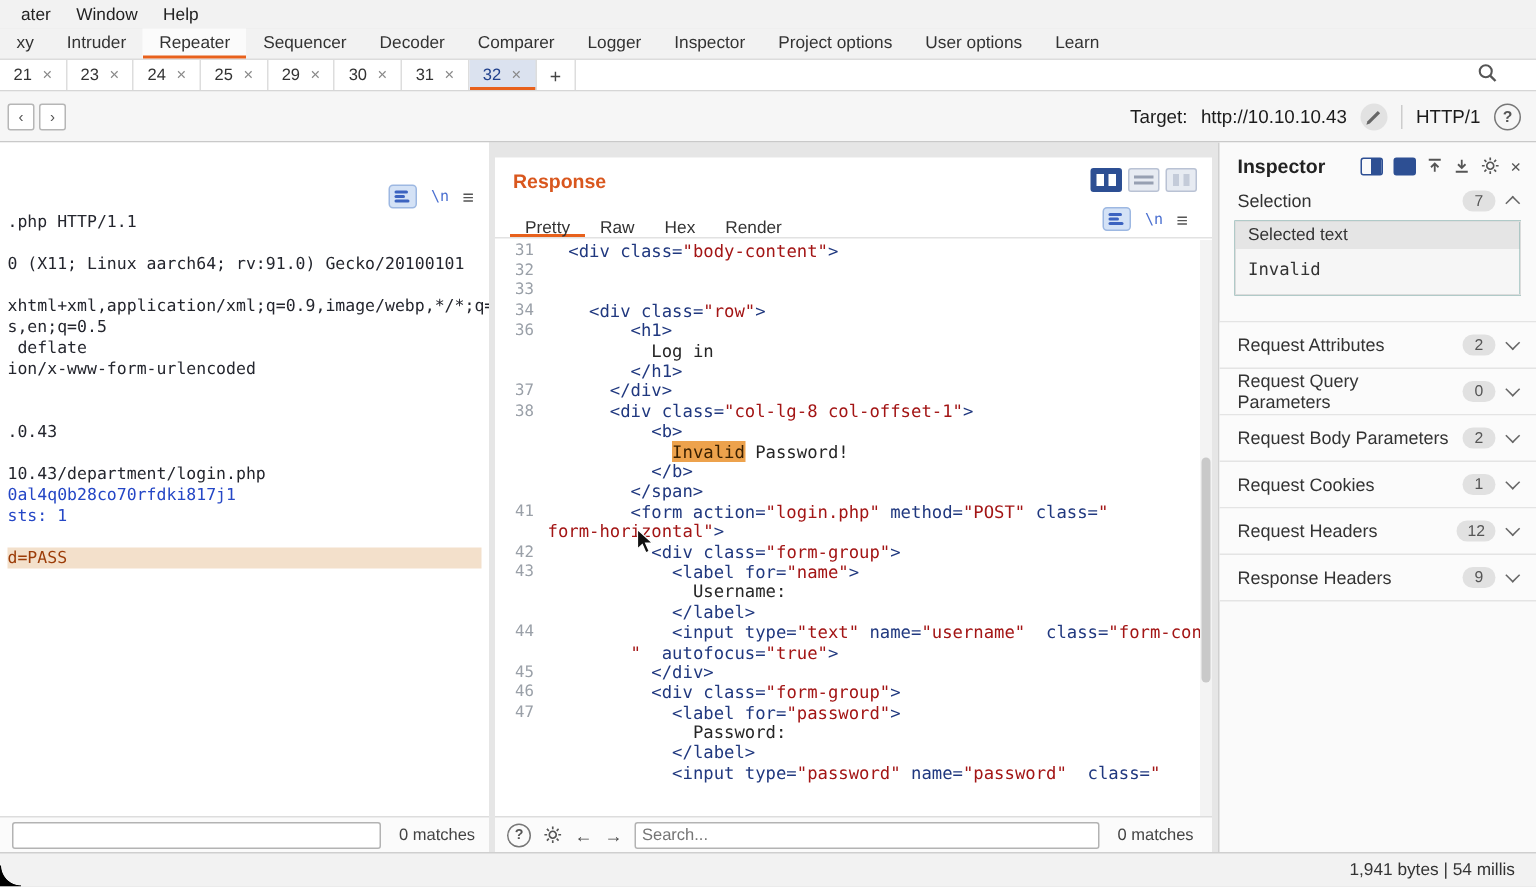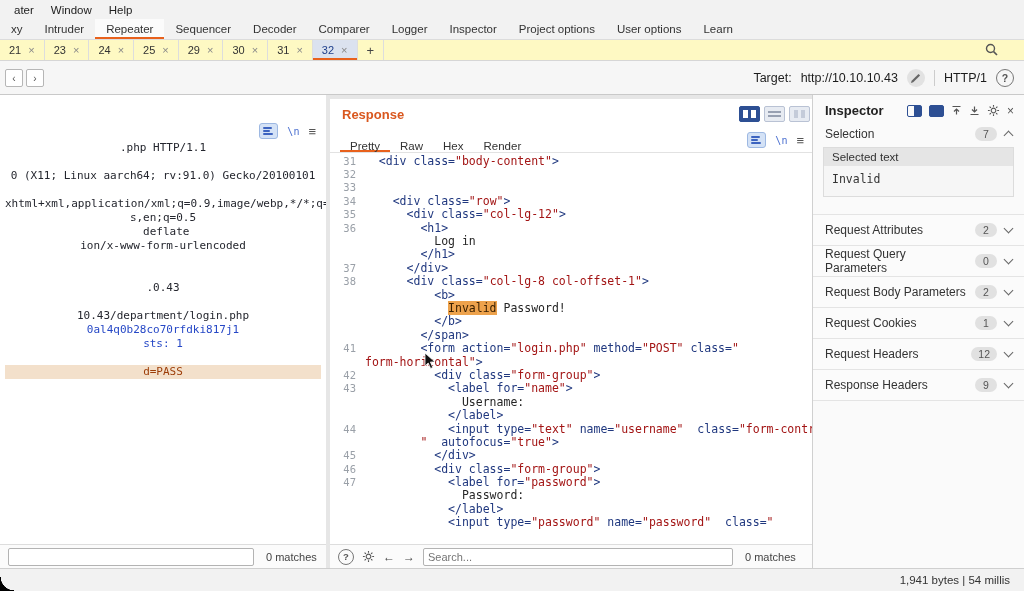--- a/index.html
+++ b/index.html
@@ -5,21 +5,21 @@
   html,body{margin:0;padding:0;}
   body{width:1024px;height:591px;position:relative;overflow:hidden;background:#e9e9e9;
        font-family:"Liberation Sans",sans-serif;color:#222;}
   
   .menubar{position:absolute;top:0;left:0;right:0;height:19px;background:#f2f2f2;display:flex;
            align-items:center;gap:17px;padding-left:14px;font-size:11.5px;color:#222;}
   .main-tabs{position:absolute;top:19px;left:0;right:0;height:21px;background:#f2f2f2;
              border-bottom:1px solid #dcdcdc;display:flex;font-size:11.5px;color:#333;box-sizing:border-box;}
   .mtab{padding:0 11px;display:flex;align-items:center;}
   .mtab.active{background:#fbfbfb;box-shadow:inset 0 -2px 0 #e8611c;}
-  .session-tabs{position:absolute;top:40px;left:0;right:0;height:21px;background:#fef9c3;
+  .session-tabs{position:absolute;top:40px;left:0;right:0;height:21px;background:#ffffff;
                 border-bottom:1px solid #d6d6d6;display:flex;align-items:stretch;font-size:11px;color:#333;box-sizing:border-box;}
   .stab{display:flex;align-items:center;gap:7px;padding:0 9px;border-right:1px solid #ddd;}
   .stab.active{background:#dbe2ef;box-shadow:inset 0 -2px 0 #e8611c;}
   .stab.active .stab-label{color:#20408c;}
   .stab-close{color:#888;font-size:11px;}
   .stab.add{color:#444;font-size:13px;}
   .stab-spacer{flex:1;}
   .tabbar-icons{display:flex;align-items:center;gap:12px;padding-right:26px;}
   
   .toolbar{position:absolute;top:61px;left:0;right:0;height:34px;background:#f6f6f6;
@@ -30,35 +30,35 @@
   .target-group{position:absolute;right:10px;top:6px;display:flex;align-items:center;gap:9px;height:22px;
                 font-size:12.5px;color:#1c1c1c;}
   .bold{font-weight:normal;}
   .icon-circle{width:18px;height:18px;border-radius:50%;background:#e2e2e2;display:flex;align-items:center;justify-content:center;}
   .help-circle{width:16px;height:16px;border-radius:50%;border:1.3px solid #777;color:#555;font-size:10.5px;
                font-weight:bold;display:flex;align-items:center;justify-content:center;}
   .vdiv{width:1px;height:16px;background:#ccc;}
   
   .workspace{position:absolute;top:95px;left:0;right:0;bottom:23px;background:#e6e6e6;}
   .request-panel{position:absolute;left:0;top:0;bottom:0;width:326px;background:#fff;}
-  .response-panel{position:absolute;left:330px;top:4px;bottom:0;width:478px;background:#fff;padding-left:12px;}
+  .response-panel{position:absolute;left:330px;top:10px;bottom:0;width:478px;background:#fff;}
   .inspector{position:absolute;left:812px;top:0;bottom:0;right:0;background:#fafafa;border-left:1px solid #d0d0d0;}
   .panel-icons{display:flex;align-items:center;gap:9px;}
   .req-icons{position:absolute;top:28px;right:10px;}
   .nl-icon{font-family:"DejaVu Sans Mono",monospace;font-size:10px;color:#4a6fd0;}
   .menu-icon{font-size:13px;color:#555;}
   .pretty-btn{width:17px;height:14px;border-radius:3px;background:#d4e2f6;border:1px solid #9db8e2;position:relative;}
   .pretty-btn i{position:absolute;left:3px;height:1.6px;background:#3c63c0;border-radius:1px;}
   .pretty-btn i:nth-child(1){top:3px;width:9px;}
   .pretty-btn i:nth-child(2){top:6px;width:7px;}
   .pretty-btn i:nth-child(3){top:9px;width:10px;}
   
   .req-lines{position:absolute;top:46px;left:0;right:0;bottom:25px;overflow:hidden;
              font-family:"DejaVu Sans Mono",monospace;font-size:11px;line-height:14px;padding:0 5px;white-space:pre;}
-  .rl{height:14px;text-align:center;}
+  .rl{height:14px;}
   .rl.plain{color:#24262e;}
   .rl.blue{color:#2547c6;}
   .rl.hl{background:#f3e0cb;color:#9c3c08;}
   
   .resp-title{position:absolute;top:8px;left:12px;color:#d9571e;font-weight:bold;font-size:13px;}
   .view-toggles{position:absolute;top:7px;right:10px;display:flex;gap:4px;}
   .vt{width:21px;height:16px;border-radius:2px;border:1px solid #b9c2d4;background:#e7ebf2;position:relative;box-sizing:border-box;}
   .vt.active{background:#2d4f93;border-color:#2d4f93;}
   .vt.active::before{content:"";position:absolute;top:3px;bottom:3px;left:3px;width:5px;background:#fff;}
   .vt.active::after{content:"";position:absolute;top:3px;bottom:3px;right:3px;width:5px;background:#fff;}
@@ -260,24 +260,20 @@
         </div>
         <div class="crow">
           <span class="lnum">33</span>
           <span class="lcode" style="padding-left: 0ch;"> </span>
         </div>
         <div class="crow">
           <span class="lnum">34</span>
           <span class="lcode" style="padding-left: 4ch;"><span class="tk-g">&lt;div class=</span><span class="tk-v">"row"</span><span class="tk-g">&gt;</span></span>
         </div>
         <div class="crow">
-          <span class="lnum">35</span>
-          <span class="lcode" style="padding-left: 6ch;"><span class="tk-g">&lt;div class=</span><span class="tk-v">"col-lg-12"</span><span class="tk-g">&gt;</span></span>
-        </div>
-        <div class="crow">
           <span class="lnum">36</span>
           <span class="lcode" style="padding-left: 8ch;"><span class="tk-g">&lt;h1&gt;</span></span>
         </div>
         <div class="crow">
           <span class="lnum"></span>
           <span class="lcode" style="padding-left: 10ch;"><span class="tk-x">Log in</span></span>
         </div>
         <div class="crow">
           <span class="lnum"></span>
           <span class="lcode" style="padding-left: 8ch;"><span class="tk-g">&lt;/h1&gt;</span></span>

